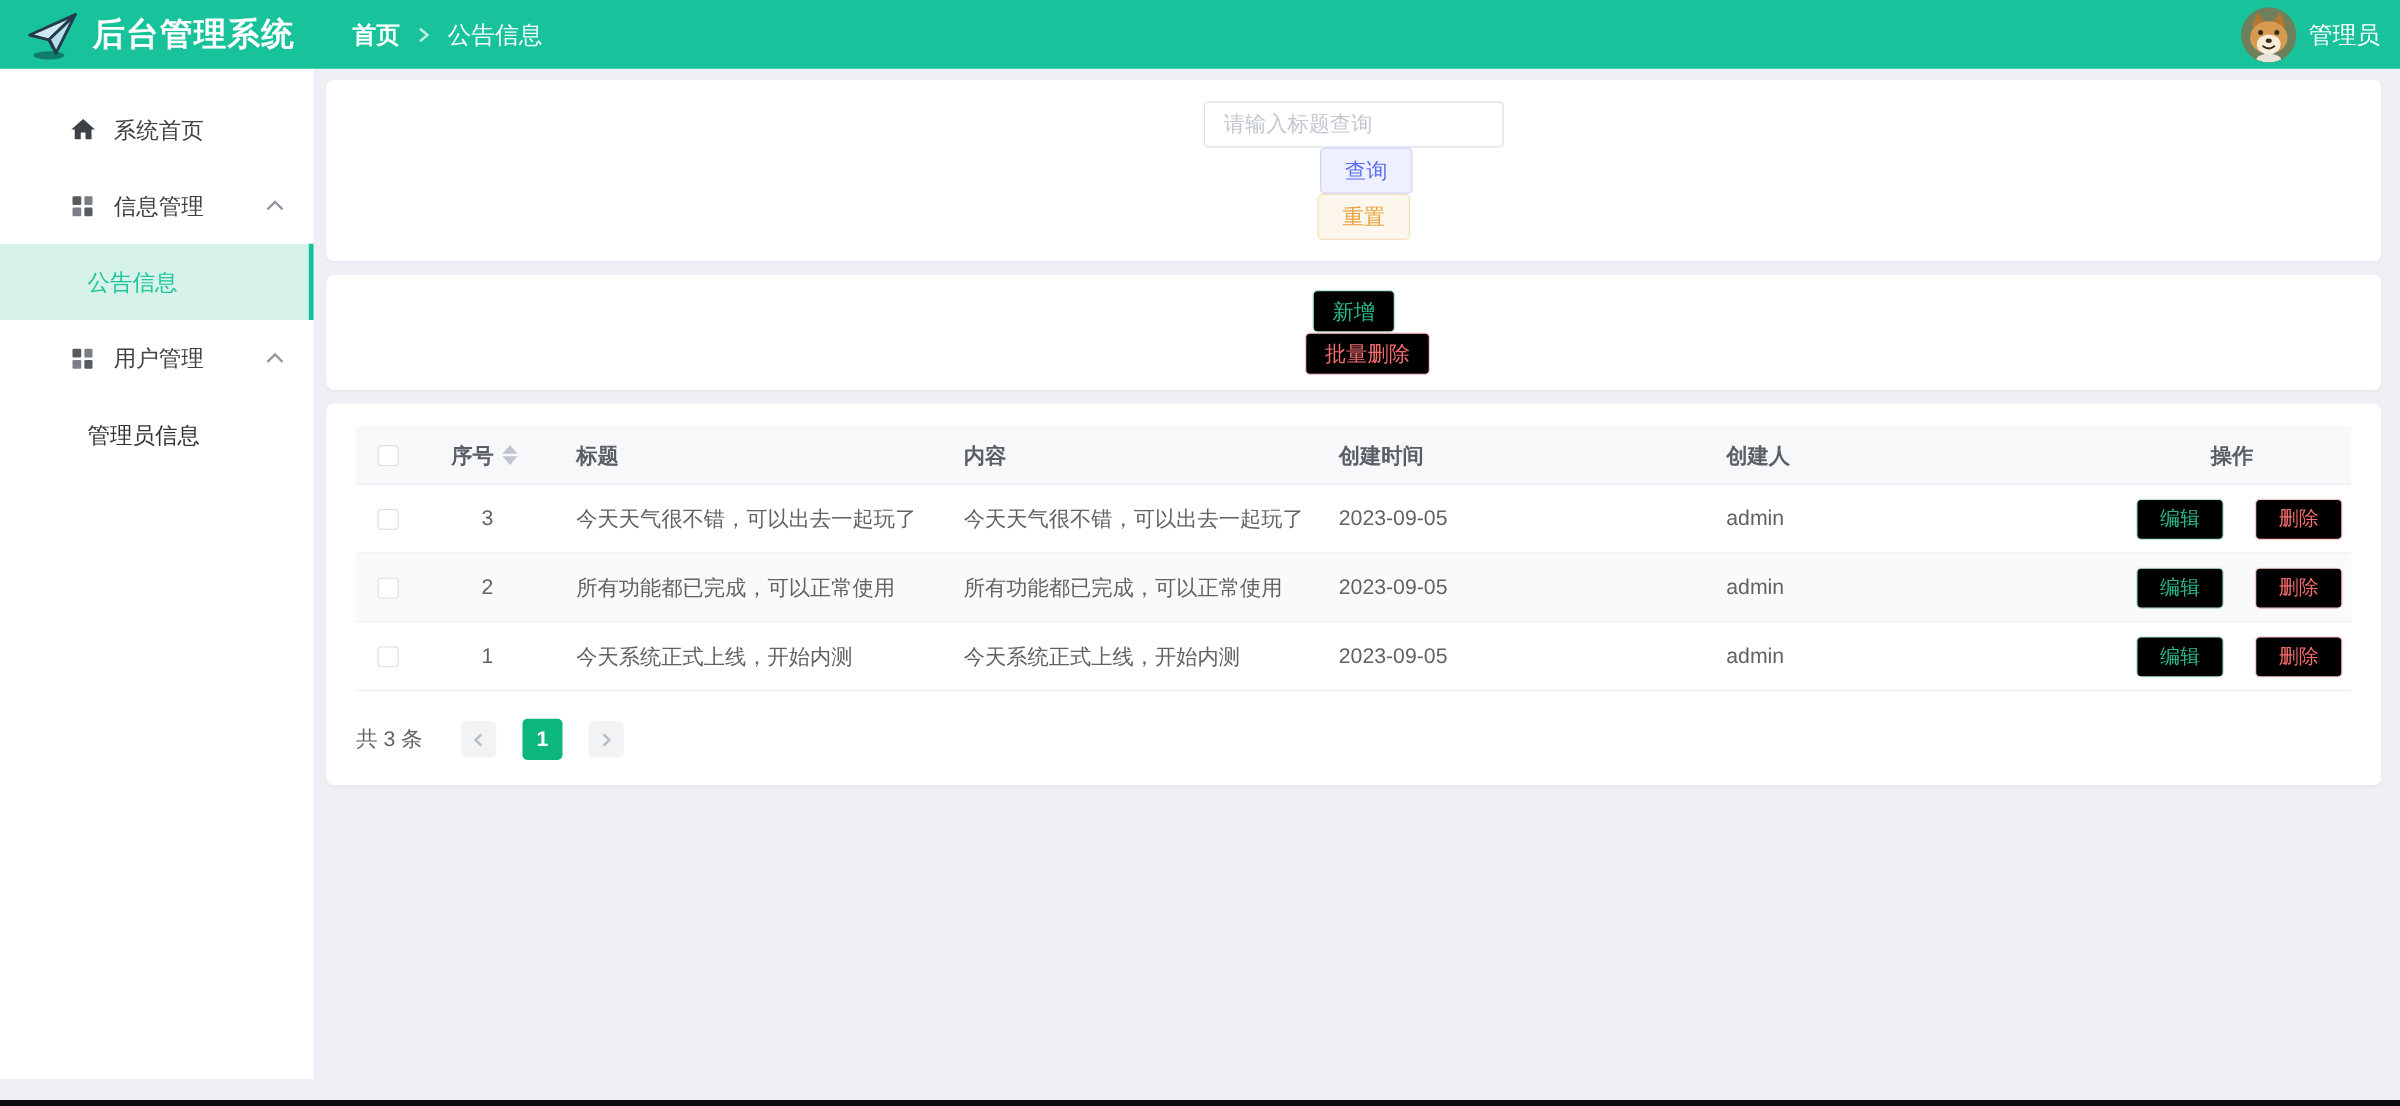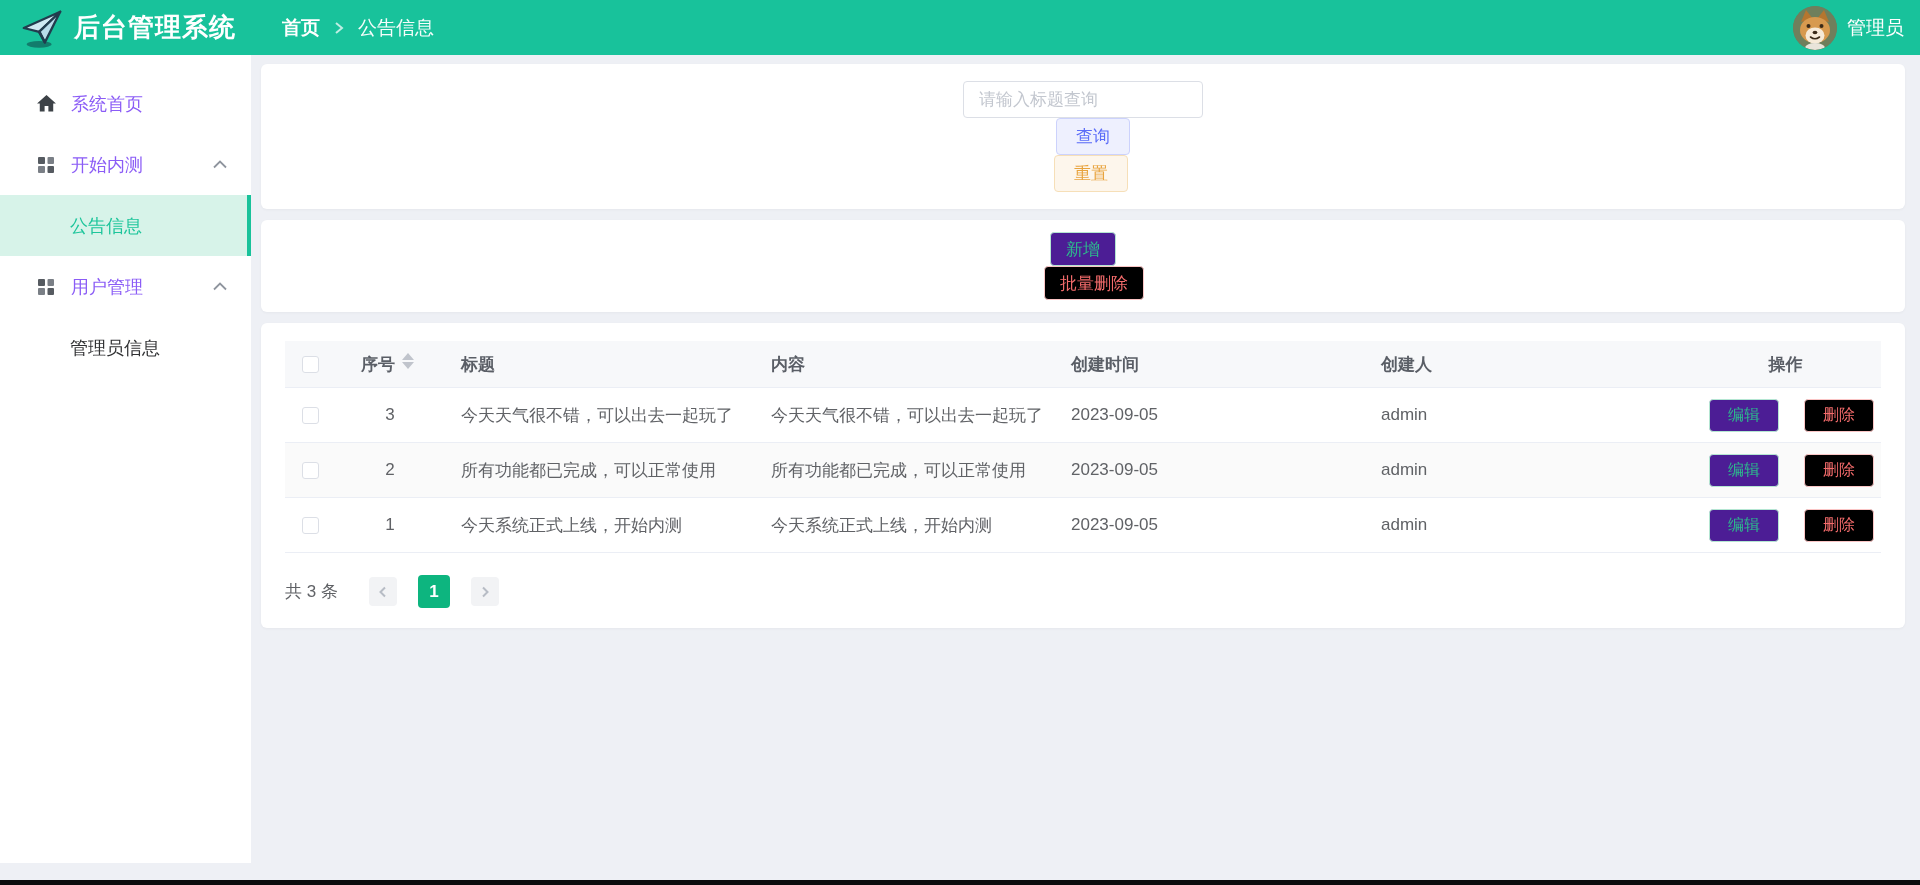--- a/index.html
+++ b/index.html
@@ -22,21 +22,21 @@
   .breadcrumb .crumb-current { font-weight:400; color:rgba(255,255,255,.96); }
   .user-area { margin-left:auto; display:flex; align-items:center; }
   .avatar { width:44px; height:44px; border-radius:50%; overflow:hidden; flex:none; background:#6b7d5e; }
   .user-name { font-size:19px; margin-left:10px; }
 
   
   .layout { display:flex; height:808px; }
   .sidebar { width:251px; background:#fff; flex:none; padding-top:18px; }
   .menu-item {
     position:relative; display:flex; align-items:center; height:61px;
-    padding-left:36px; font-size:18px; color:#8b5cf6; cursor:pointer;
+    padding-left:56px; font-size:18px; color:#404040; cursor:pointer;
   }
   .menu-item .mi-icon { width:21px; height:21px; margin-right:14px; display:flex; align-items:center; }
   .menu-item .chevron { position:absolute; right:22px; top:50%; transform:translateY(-50%); }
   .submenu-item {
     display:flex; align-items:center; height:61px; padding-left:70px;
     font-size:18px; color:#303133; cursor:pointer;
   }
   .submenu-item.active {
     background:#d7f3e9; color:#1dc59b; border-right:4px solid #19c29a;
   }
@@ -55,21 +55,21 @@
   .btn {
     display:inline-flex; align-items:center; justify-content:center;
     border-radius:4px; cursor:pointer; font-family:inherit; border:1px solid transparent;
     white-space:nowrap;
   }
   .btn-md { height:37px; min-width:66px; padding:0 19px; font-size:17px; }
   .btn-sm2 { height:34px; padding:0 15px; font-size:17px; }
   .btn-sm { height:33px; padding:0 18px; font-size:16px;margin-left:12px; }
   .btn-primary-plain { color:#5a6bf8; background:#eef0fe; border-color:#ccd2fc; }
   .btn-warning-plain { color:#e8a33d; background:#fdf6ec; border-color:#f6dfb8; }
-  .btn-success-plain { color:#2db98c; background:#4c1d95; border-color:#b4e6d2; }
+  .btn-success-plain { color:#2db98c; background:#000000; border-color:#b4e6d2; }
   .btn-danger-plain  { color:#f56c6c; background:#000000; border-color:#fac5c5; }
   .gap-20 { margin-left:20px; }
   .gap-16 { margin-left:16px; }
   .gap-22 { margin-left:22px; }
 
   
   .card-toolbar { padding:12px 23px; display:flex; align-items:center; }
 
   
   .card-table { padding:18px 24px 20px; }
@@ -80,21 +80,21 @@
     align-items:center;
   }
   .thead {
     height:47px; background:#f7f8fa; color:#5a5e66; font-weight:700; font-size:17px;
     border-bottom:1px solid #ebeef5;
   }
   .trow { height:55px; font-size:17px; color:#606266; border-bottom:1px solid #ebeef5; background:#fff; }
   .trow.striped { background:#fafafa; }
   .td, .th { padding-left:16px; overflow:hidden; white-space:nowrap; }
   .th-check, .td-check { padding-left:0; display:flex; justify-content:center; }
-  .th-index { display:flex; align-items:flex-start; padding-left:26px; }
+  .th-index { display:flex; align-items:center; padding-left:26px; }
   .td-index { padding-left:0; text-align:center; }
   .th-actions, .td-actions { padding-left:0; display:flex; justify-content:center; }
   .td-actions { gap:13px; }
   .checkbox {
     width:17px; height:17px; border:1px solid #dcdfe6; border-radius:3px;
     background:#fff; display:inline-block; cursor:pointer;
   }
   .sort-carets { display:inline-flex; flex-direction:column; margin-left:7px; gap:2px; }
   .sort-carets i { width:0; height:0; border-left:6px solid transparent; border-right:6px solid transparent; display:block; }
   .caret-up { border-bottom:7px solid #c0c4cc; }
@@ -180,21 +180,21 @@
 
     <div class="menu-item">
       <span class="mi-icon">
         <svg width="20" height="20" viewBox="0 0 20 20">
           <rect x="2" y="2" width="7" height="7" rx="1" fill="#565b61"></rect>
           <rect x="11.5" y="2" width="6.5" height="7" rx="1" fill="#7a7f86"></rect>
           <rect x="2" y="11" width="7" height="7" rx="1" fill="#7a7f86"></rect>
           <rect x="11.5" y="11" width="6.5" height="7" rx="1" fill="#565b61"></rect>
         </svg>
       </span>
-      <span>开始内测</span>
+      <span>信息管理</span>
       <span class="chevron">
         <svg width="18" height="12" viewBox="0 0 18 12">
             <polyline points="3,9 9,3 15,9" fill="none" stroke="#8f959e" stroke-width="1.8"></polyline>
           </svg>
       </span>
     </div>
 
     <div class="submenu-item active">
       <span>公告信息</span>
     </div>

